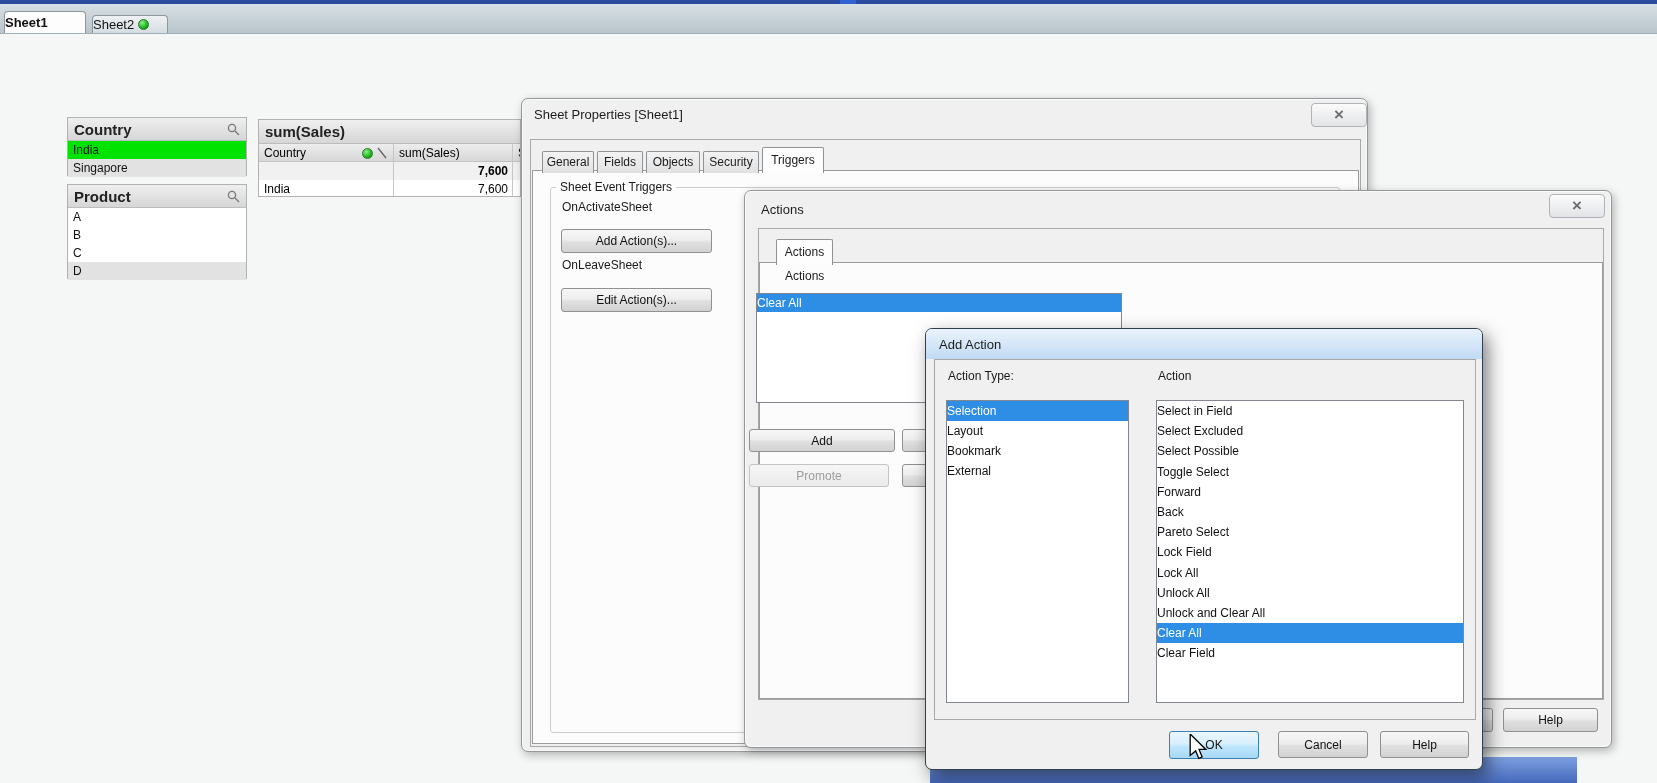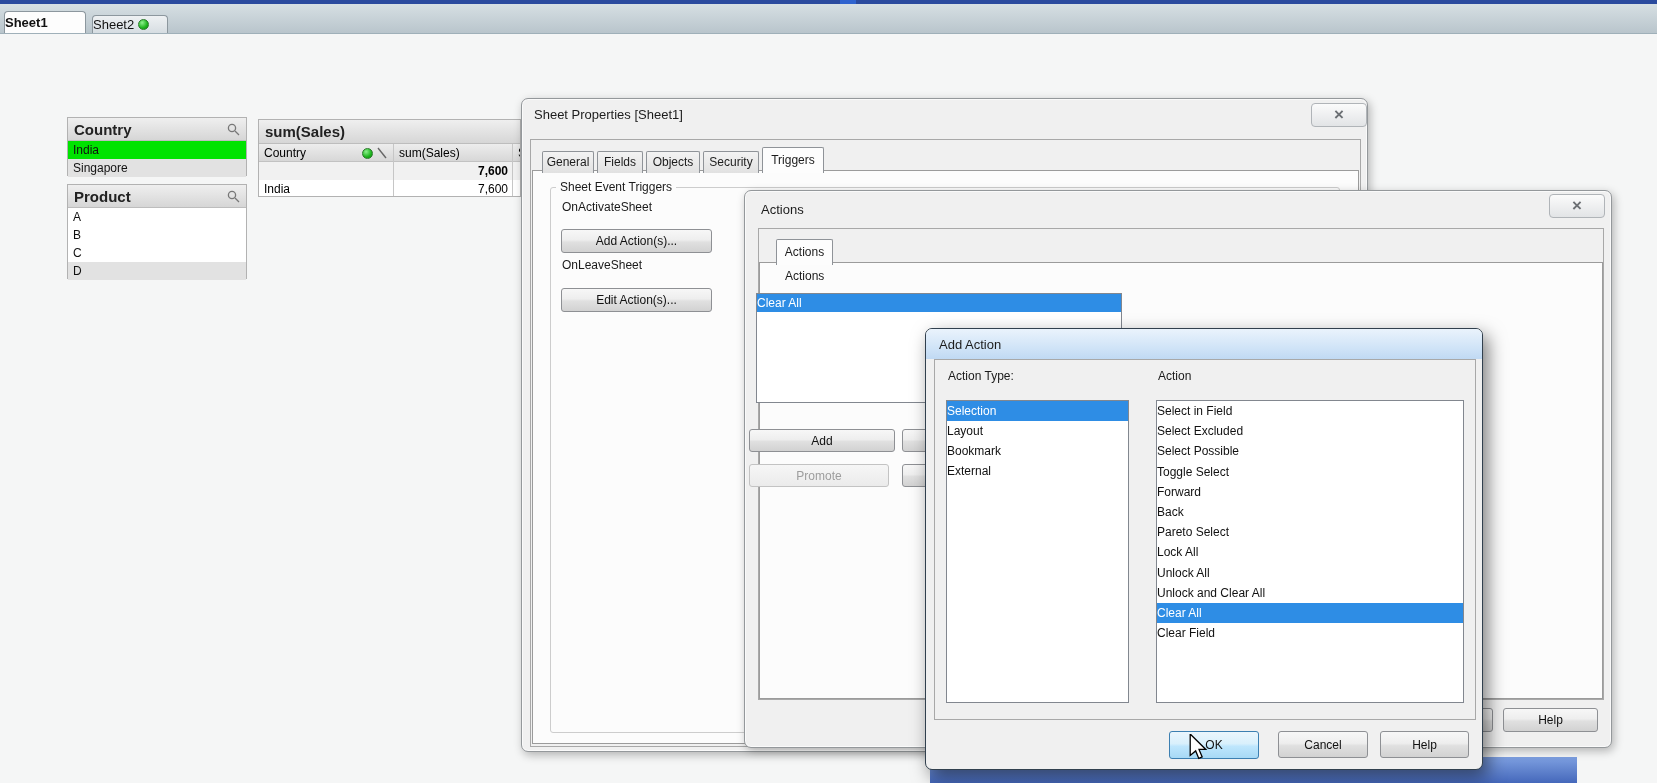--- a/index.html
+++ b/index.html
@@ -167,20 +167,21 @@
   </div>
 
   <div class="abs lb" style="left:230px;top:71px;width:308px;height:303px">
     <div class="lbrow" style="height:20.2px;line-height:20.2px">Select in Field</div>
     <div class="lbrow" style="height:20.2px;line-height:20.2px">Select Excluded</div>
     <div class="lbrow" style="height:20.2px;line-height:20.2px">Select Possible</div>
     <div class="lbrow" style="height:20.2px;line-height:20.2px">Toggle Select</div>
     <div class="lbrow" style="height:20.2px;line-height:20.2px">Forward</div>
     <div class="lbrow" style="height:20.2px;line-height:20.2px">Back</div>
     <div class="lbrow" style="height:20.2px;line-height:20.2px">Pareto Select</div>
+    <div class="lbrow" style="height:20.2px;line-height:20.2px">Lock Field</div>
     <div class="lbrow" style="height:20.2px;line-height:20.2px">Lock All</div>
     <div class="lbrow" style="height:20.2px;line-height:20.2px">Unlock All</div>
     <div class="lbrow" style="height:20.2px;line-height:20.2px">Unlock and Clear All</div>
     <div class="lbrow sel" style="height:20.2px;line-height:20.2px">Clear All</div>
     <div class="lbrow" style="height:20.2px;line-height:20.2px">Clear Field</div>
   </div>
 
   <div class="abs btn hov" style="left:243px;top:402px;width:90px;height:28px;line-height:27px">OK</div>
   <div class="abs btn" style="left:352px;top:402px;width:90px;height:27px;line-height:26px">Cancel</div>
   <div class="abs btn" style="left:454px;top:402px;width:89px;height:27px;line-height:26px">Help</div>

